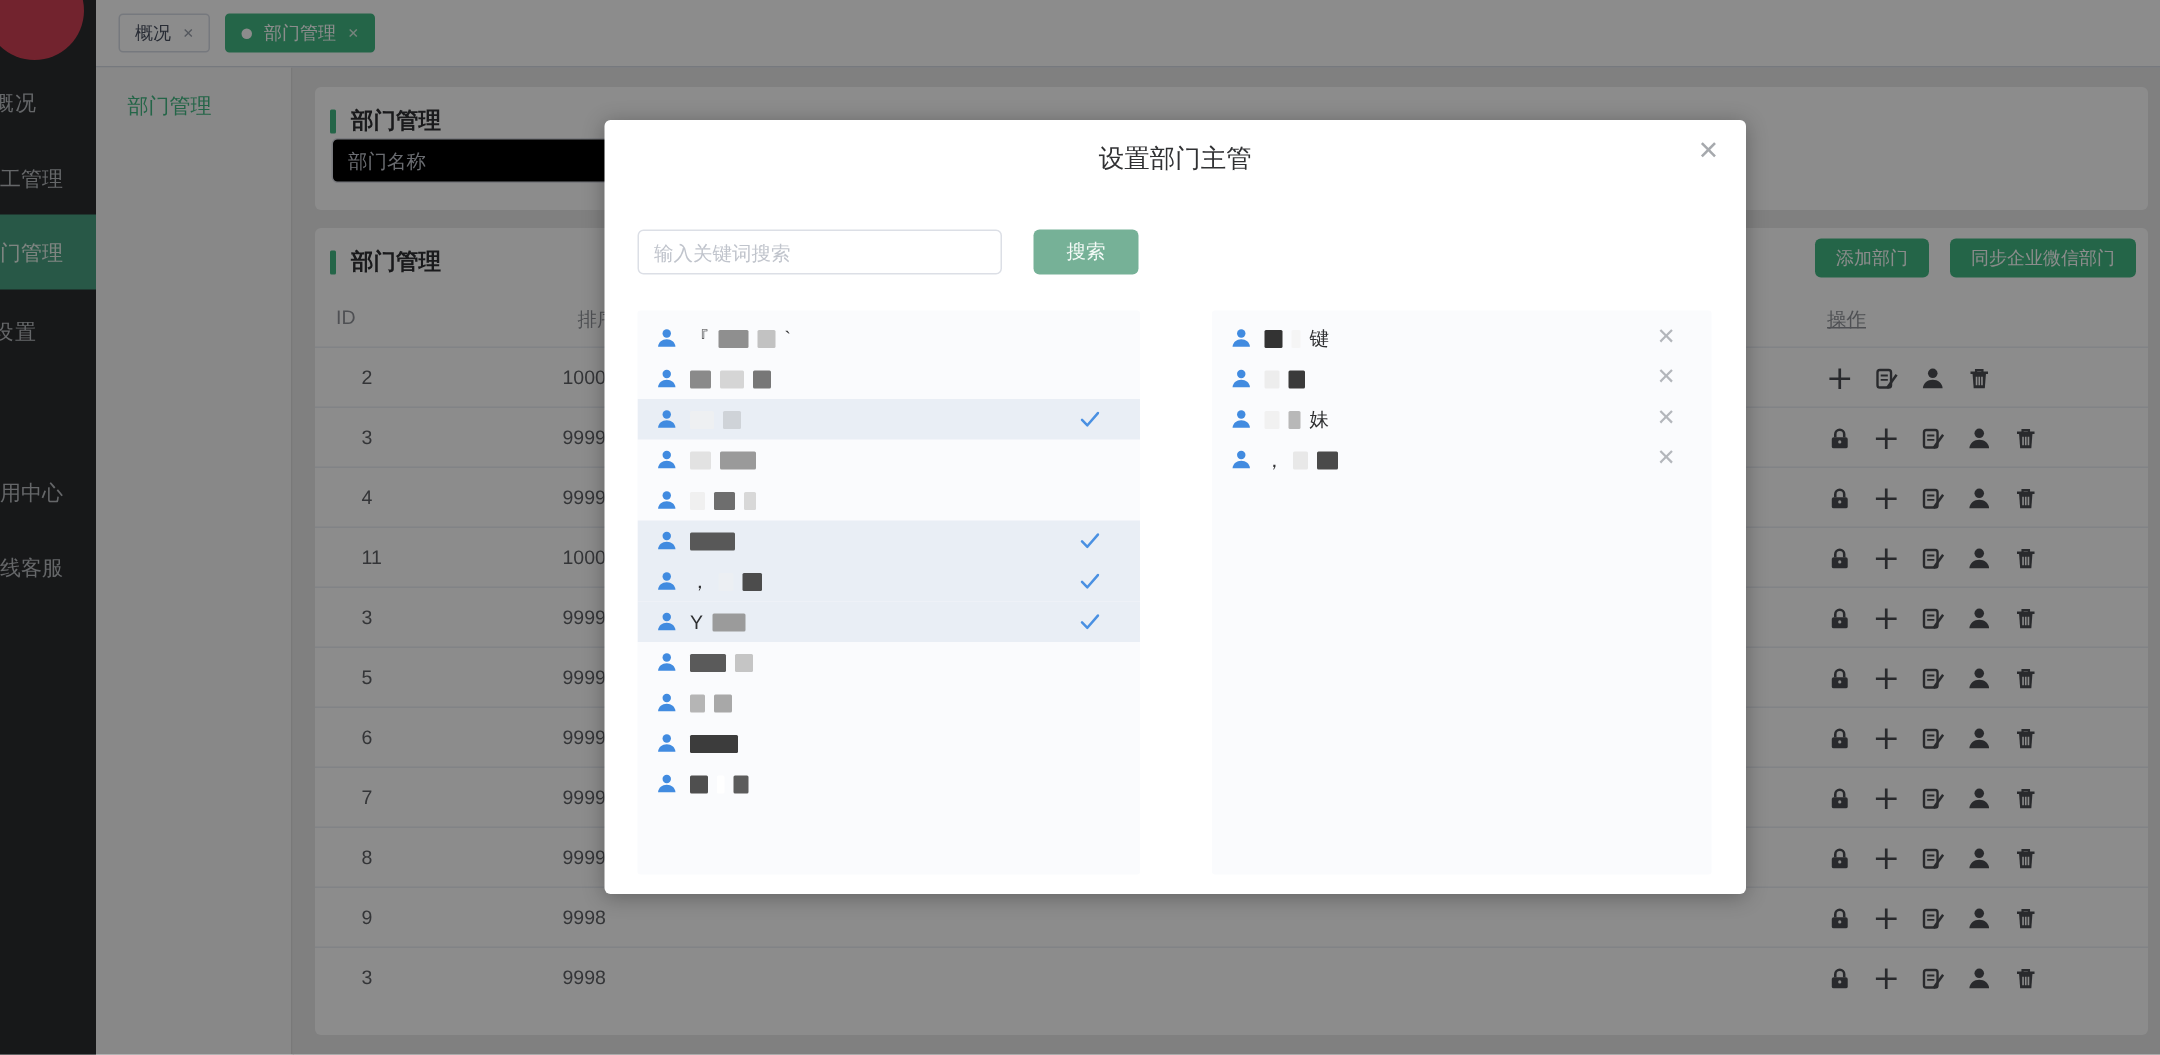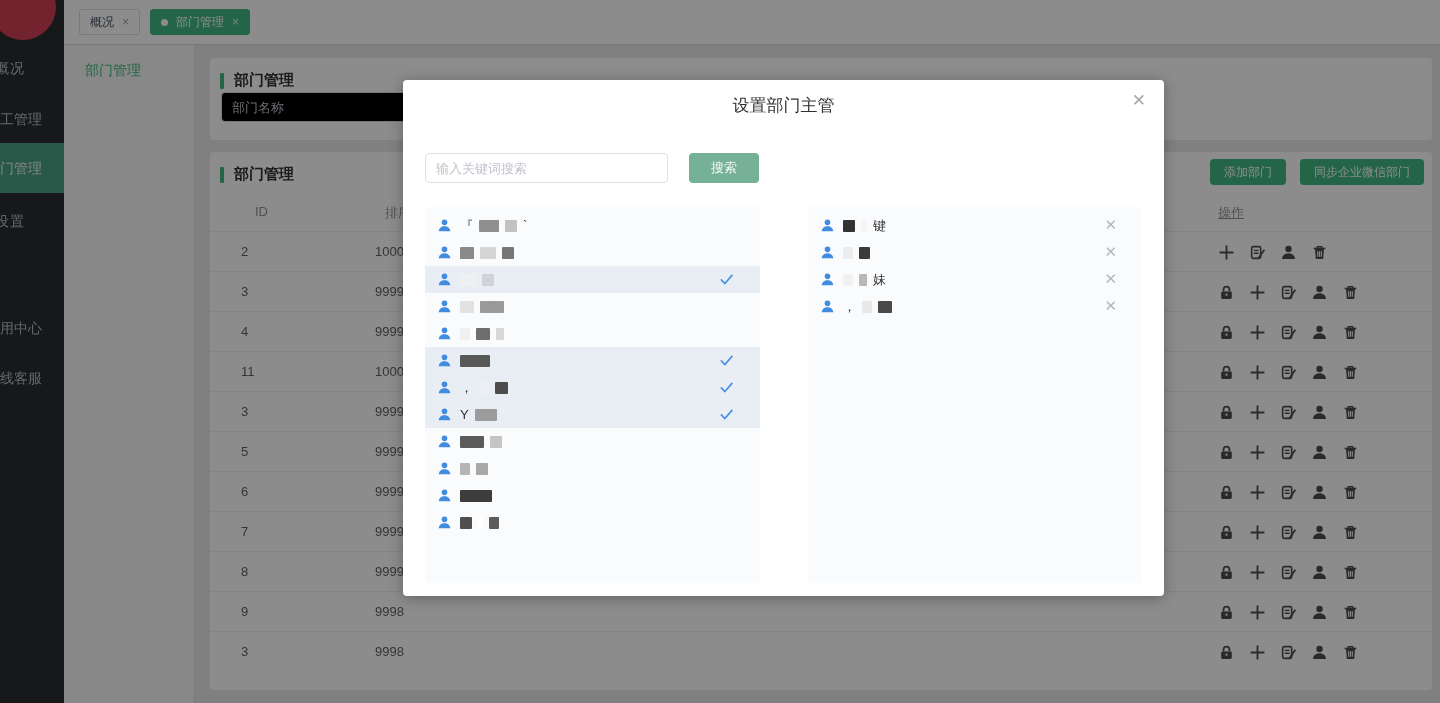--- a/index.html
+++ b/index.html
@@ -49,21 +49,21 @@
     color:#606266; outline:none; background:#000000; }
   .name-input::placeholder, .kw-input::placeholder { color:#c0c4cc; }
 
   .card2-buttons { position:absolute; right:8px; top:7px; display:flex; gap:14px; }
   .green-btn { height:26px; padding:0 14px; background:#42b983; color:#ffffff;
     font-size:12px; border:none; border-radius:4px; cursor:pointer;
     display:flex; align-items:center; }
 
   .thead { position:absolute; left:0; top:43px; width:100%; height:36px;
     font-size:13px; color:#909399; }
-  .th-id   { position:absolute; left:45px;  top:9px; }
+  .th-id   { position:absolute; left:14px;  top:9px; }
   .th-sort { position:absolute; left:175px; top:9px; }
   .th-op   { position:absolute; left:1008px;top:9px;text-decoration:underline; }
   .tbody { position:absolute; left:0; top:79px; width:100%; }
   .trow { position:relative; height:40px; border-top:1px solid #ebeef5;
     font-size:13px; color:#606266; }
   .cell-id   { position:absolute; left:31px;  top:12px; }
   .cell-sort { position:absolute; left:165px; top:12px; }
   .cell-actions { position:absolute; left:1008px; top:0; height:40px;
     display:flex; align-items:center; gap:14px; }
   .act-icon { width:17px; height:17px; display:inline-flex; cursor:pointer; }

